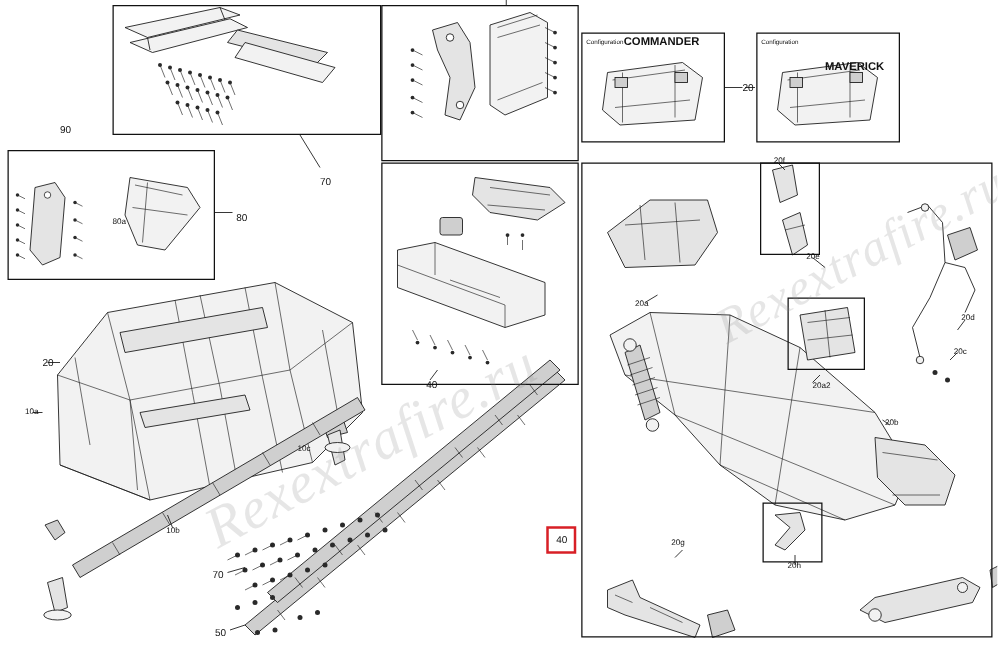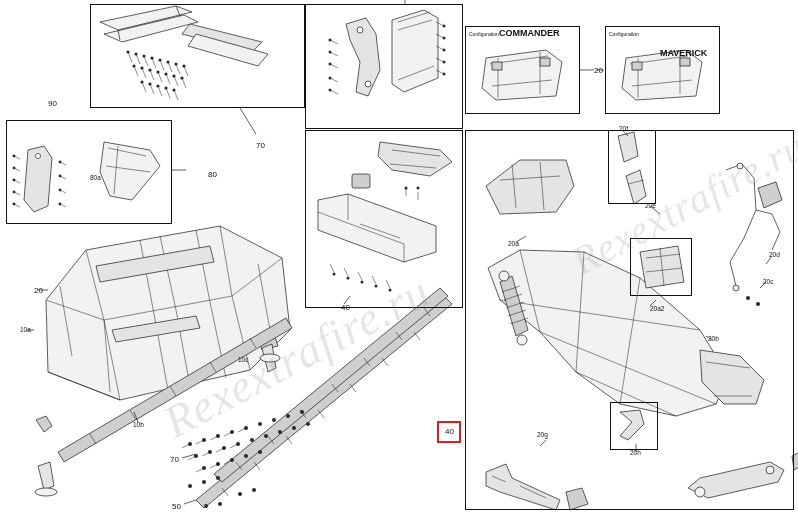--- a/index.html
+++ b/index.html
@@ -288,21 +288,21 @@
   <div class="wm" style="left:150px;top:330px;">Rexextrafire.ru</div>
   <div class="wm" style="left:560px;top:180px;font-size:40px;">Rexextrafire.ru</div>
 
   <div class="cfgword" style="left:469px;top:31px;">Configuration</div>
   <div class="cfgbold" style="left:499px;top:28px;">COMMANDER</div>
   <div class="cfgword" style="left:609px;top:31px;">Configuration</div>
   <div class="cfgbold" style="left:660px;top:28px;margin-top:20px;">MAVERICK</div>
 
   <div class="label" style="left:48px;top:99px;">90</div>
   <div class="label" style="left:256px;top:141px;">70</div>
-  <div class="label" style="left:189px;top:170px;margin-left:19px;">80</div>
+  <div class="label" style="left:189px;top:170px;">80</div>
   <div class="label sm" style="left:90px;top:174px;">80a</div>
   <div class="label" style="left:594px;top:66px;">20</div>
   <div class="label" style="left:341px;top:303px;">40</div>
   <div class="label" style="left:34px;top:286px;">20</div>
   <div class="label sm" style="left:20px;top:326px;">10a</div>
   <div class="label sm" style="left:133px;top:421px;">10b</div>
   <div class="label sm" style="left:238px;top:356px;">10c</div>
   <div class="label" style="left:170px;top:455px;">70</div>
   <div class="label" style="left:172px;top:502px;">50</div>
   <div class="label sm" style="left:508px;top:240px;">20a</div>

